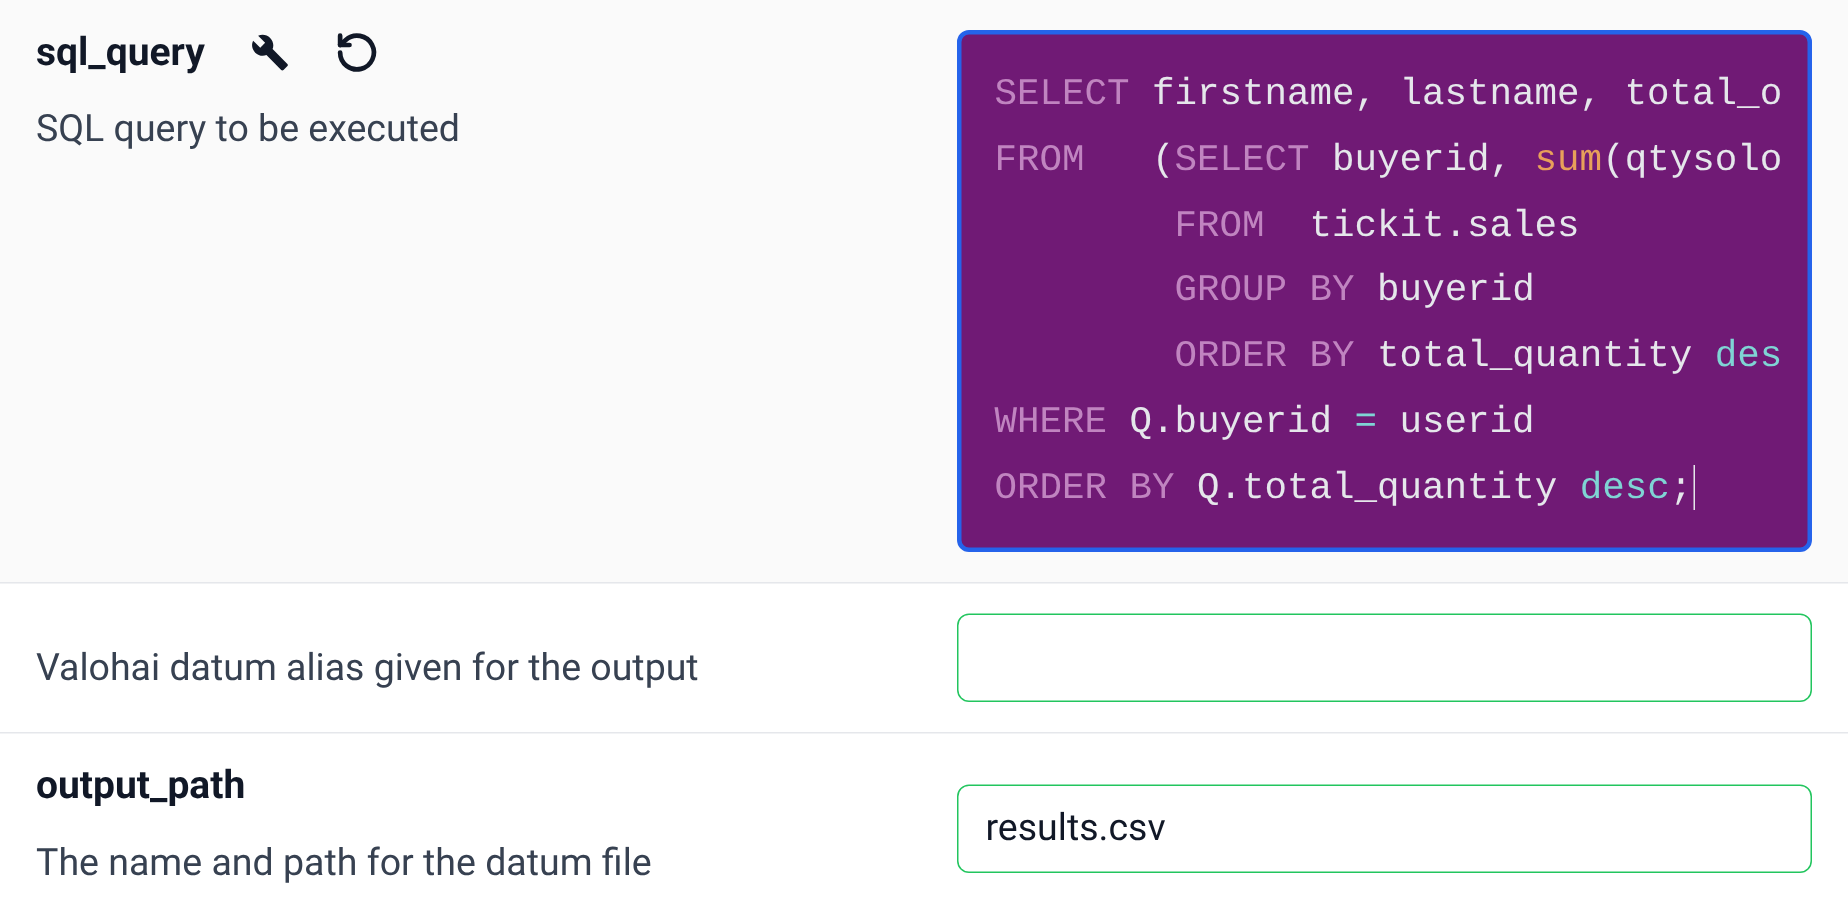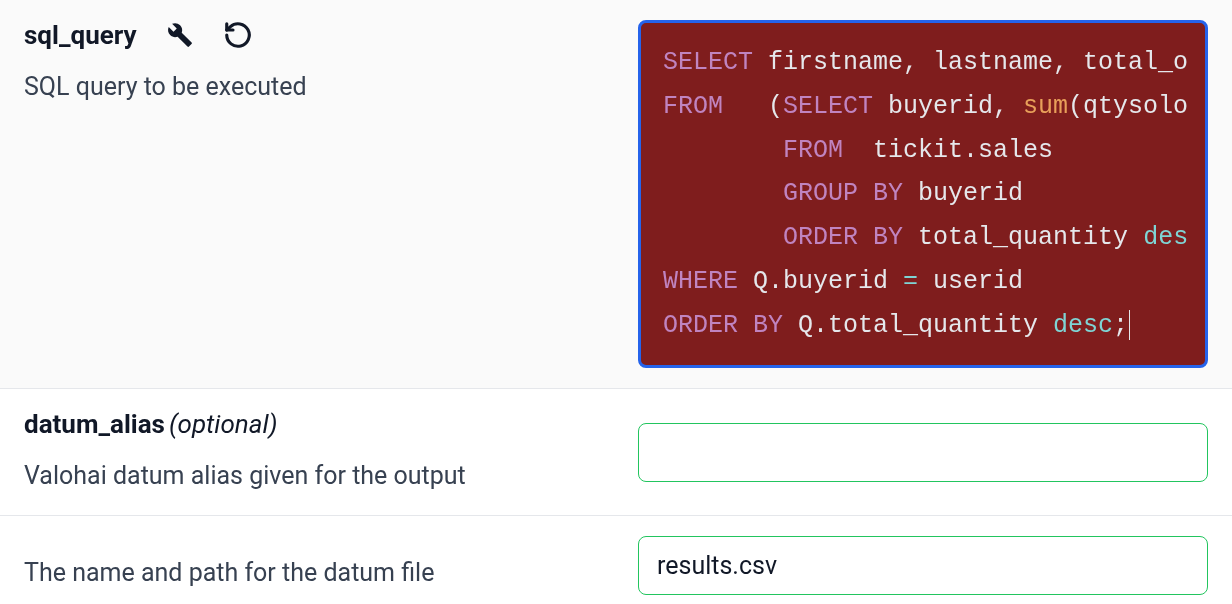--- a/index.html
+++ b/index.html
@@ -59,21 +59,21 @@
       margin-top: 18px;
     }
     .icon-btn {
       display: inline-flex;
       align-items: center;
       justify-content: center;
       cursor: pointer;
       color: #111827;
     }
     .code-editor {
-      background: #7f1d1d;
+      background: #701a75;
       border: 3px solid #2563eb;
       border-radius: 8px;
       padding: 18px 0 18px 22px;
       font-family: "SF Mono", Monaco, Consolas, "Courier New", monospace;
       font-size: 25px;
       line-height: 1.75;
       color: #e5e7eb;
       width: 100%;
       overflow: hidden;
       white-space: pre;
@@ -144,35 +144,32 @@
 <span class="kw-white">        </span><span class="kw-purple">FROM</span><span class="kw-white">  tickit.sales</span>
 <span class="kw-white">        </span><span class="kw-purple">GROUP</span><span> </span><span class="kw-purple">BY</span><span class="kw-white"> buyerid</span>
 <span class="kw-white">        </span><span class="kw-purple">ORDER</span><span> </span><span class="kw-purple">BY</span><span class="kw-white"> total_quantity </span><span class="kw-teal">des</span>
 <span class="kw-purple">WHERE</span><span class="kw-white"> Q.buyerid </span><span class="kw-teal">=</span><span class="kw-white"> userid</span>
 <span class="kw-purple">ORDER</span><span> </span><span class="kw-purple">BY</span><span class="kw-white"> Q.total_quantity </span><span class="kw-teal">desc</span><span class="kw-white">;</span><span class="cursor"></span></div>
     </div>
   </div>
 
   <div class="form-row">
     <div class="label-col">
-      <div class="field-label">
-        <span>
-          <span class="field-name">datum_alias</span>
-          <span class="field-optional">(optional)</span>
-        </span>
-      </div>
       <div class="field-description">Valohai datum alias given for the output</div>
     </div>
     <div class="input-col centered">
       <input type="text" class="text-input" value="" style="">
     </div>
   </div>
 
   <div class="form-row">
     <div class="label-col">
+      <div class="field-label">
+        <span class="field-name">output_path</span>
+      </div>
       <div class="field-description">The name and path for the datum file</div>
     </div>
     <div class="input-col centered">
       <input type="text" class="text-input" value="results.csv" style="">
     </div>
   </div>
 
 </div>
 
 </body></html>

